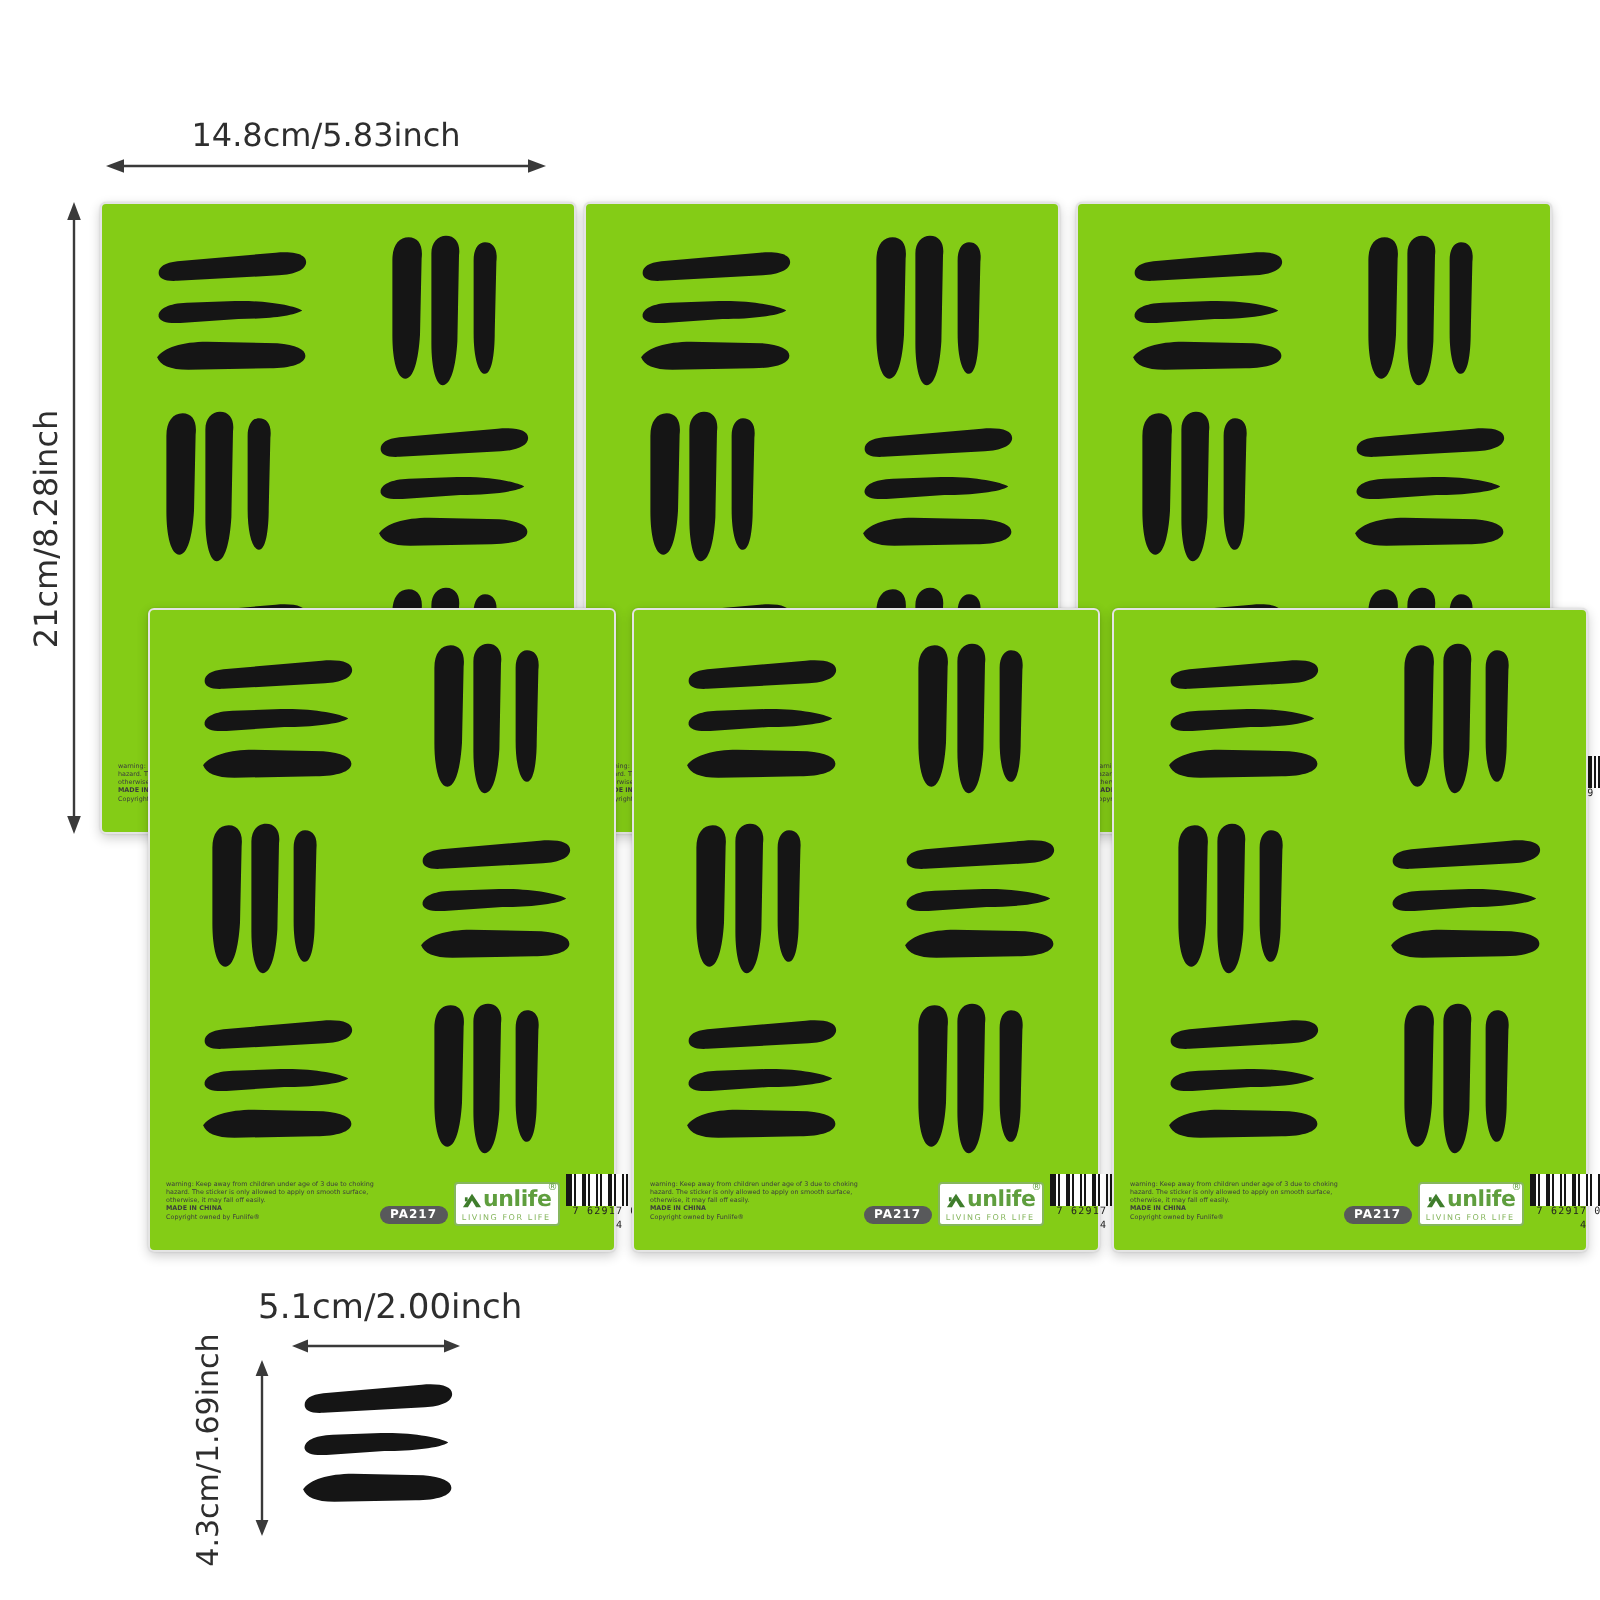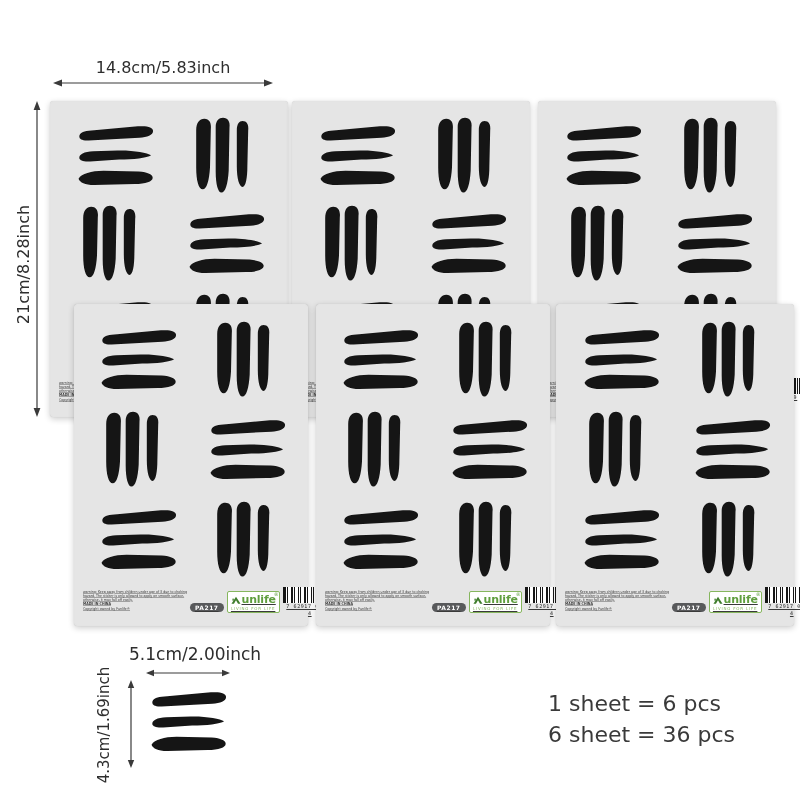--- a/index.html
+++ b/index.html
@@ -5,24 +5,24 @@
   html,body{margin:0;padding:0;}
   body{
     width:800px;height:800px;background:#ffffff;position:relative;overflow:hidden;
     font-family:"DejaVu Sans","Liberation Sans",sans-serif;color:#3a3a3a;
     --ink:#151515; --green:#5f9e3e; --green-light:#86b65e; --badge:#58595b; --dim:#3a3a3a;
   }
   .canvas{position:absolute;inset:0;margin-top:16px;}
 
   
   .sheet{
-    position:absolute;width:238px;height:316px;background:#e5e5e5;
+    position:absolute;width:238px;height:316px;background:#84cc16;
     border:1px solid #e4e4e4;border-radius:3px;
     box-shadow:0 2px 6px rgba(0,0,0,.20), 0 0 1px rgba(0,0,0,.15);
-    display:flex;flex-direction:column;box-sizing:border-box;text-decoration:underline;
+    display:flex;flex-direction:column;box-sizing:border-box;
   }
   .pos-a{left:50px;top:85px}.pos-b{left:292px;top:85px}.pos-c{left:538px;top:85px}
   .front{top:288px;height:322px;width:234px;}
   .pos-d{left:74px}.pos-e{left:316px}.pos-f{left:556px;width:238px}
 
   .pattern{flex:1;display:grid;grid-template-columns:1fr 1fr;grid-template-rows:1fr 1fr 1fr;
     padding:10px 12px 0;column-gap:2px;}
   .cell{display:flex;align-items:center;justify-content:center;color:var(--ink);}
   .cell svg{display:block;}
   .cell .hg{width:88px;height:64px;}
@@ -481,17 +481,13 @@
   <div class="dim-label rot lbl-sh">4.3cm/1.69inch</div>
   <svg class="arrow ar-sh" width="10" height="88" viewBox="0 0 10 88">
     <line x1="5" y1="4" x2="5" y2="84" stroke="currentColor" stroke-width="1.2"></line>
     <path d="M5,0 L1.8,8 L8.2,8 Z" fill="currentColor"></path>
       <path d="M5,88 L1.8,80 L8.2,80 Z" fill="currentColor"></path>
   </svg>
   <svg class="sample" viewBox="0 0 100 82">
       <use href="#sym-hgroup"></use>
     </svg>
 
-  <div class="counts">
-    <div>1 sheet = 6 pcs</div>
-    <div>6 sheet = 36 pcs</div>
-  </div>
 </div>
 
 </body></html>

